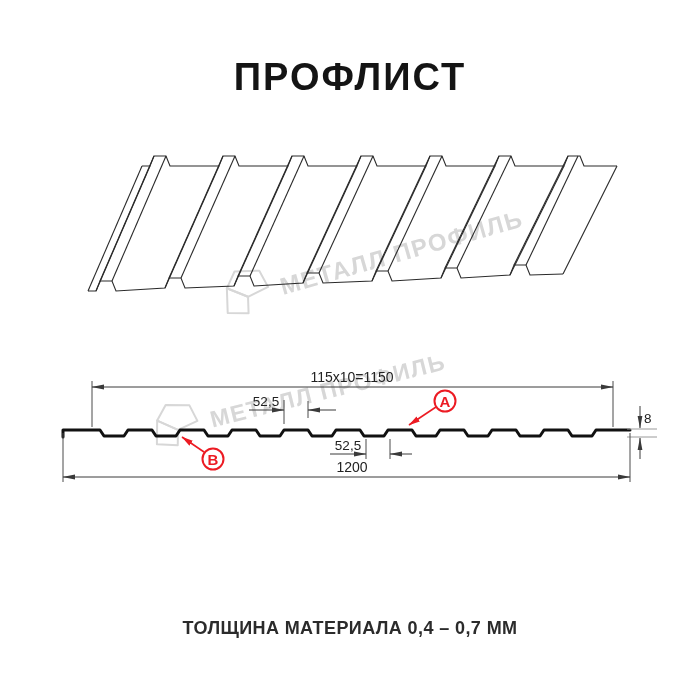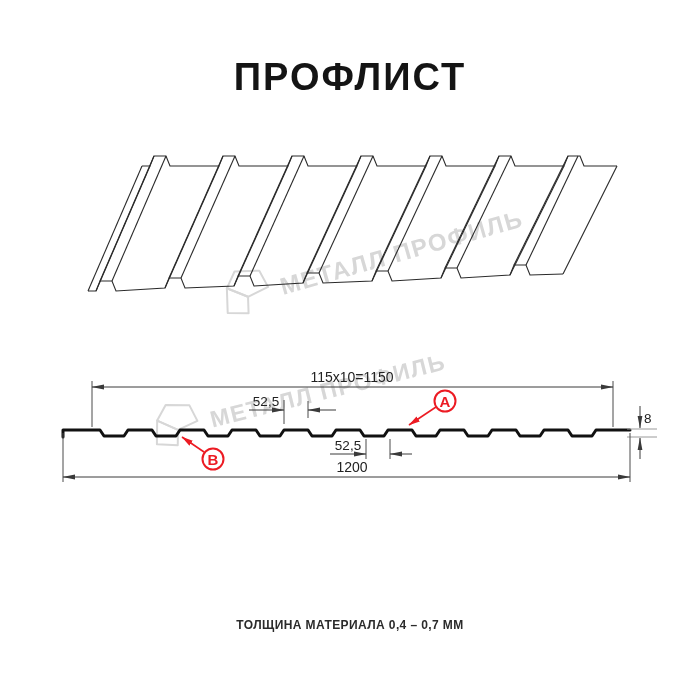--- a/index.html
+++ b/index.html
@@ -3,21 +3,21 @@
 <meta charset="utf-8">
 <style>
   html,body{margin:0;padding:0;background:#ffffff;}
   .page{position:relative;width:700px;height:700px;background:#ffffff;overflow:hidden;
         font-family:"Liberation Sans", sans-serif;}
   .title{position:absolute;top:56px;left:0;width:700px;text-align:center;
          font-size:38px;font-weight:800;letter-spacing:2px;color:#141414;}
   .subtitle{position:absolute;top:100px;left:0;width:700px;text-align:center;
          font-size:17px;font-weight:600;letter-spacing:1px;color:#1c1c1c;}
   .footer{position:absolute;top:618px;left:0;width:700px;text-align:center;
-         font-size:12px;font-weight:600;letter-spacing:0.4px;color:#2b2b2b;}
+         font-size:18px;font-weight:600;letter-spacing:0.4px;color:#2b2b2b;}
   svg{position:absolute;top:0;left:0;}
   .sketch{stroke:#2a2a2a;stroke-width:1.1;fill:none;}
   .profile{stroke:#111111;stroke-width:3;fill:none;stroke-linejoin:round;stroke-linecap:round;}
   .dim{stroke:#3a3a3a;stroke-width:1;fill:none;}
   .ext{stroke:#4a4a4a;stroke-width:1;fill:none;}
   .ext-light{stroke:#9a9a9a;stroke-width:1;fill:none;}
   .dimtext{font-family:"Liberation Sans",sans-serif;font-size:14px;fill:#222222;}
   .dimtext-s{font-family:"Liberation Sans",sans-serif;font-size:13.5px;fill:#222222;}
   .wm{stroke:#d7d7d7;stroke-width:2;fill:none;stroke-linejoin:round;}
   .wmtext{font-family:"Liberation Sans",sans-serif;font-weight:bold;fill:#d7d7d7;letter-spacing:1.5px;}

